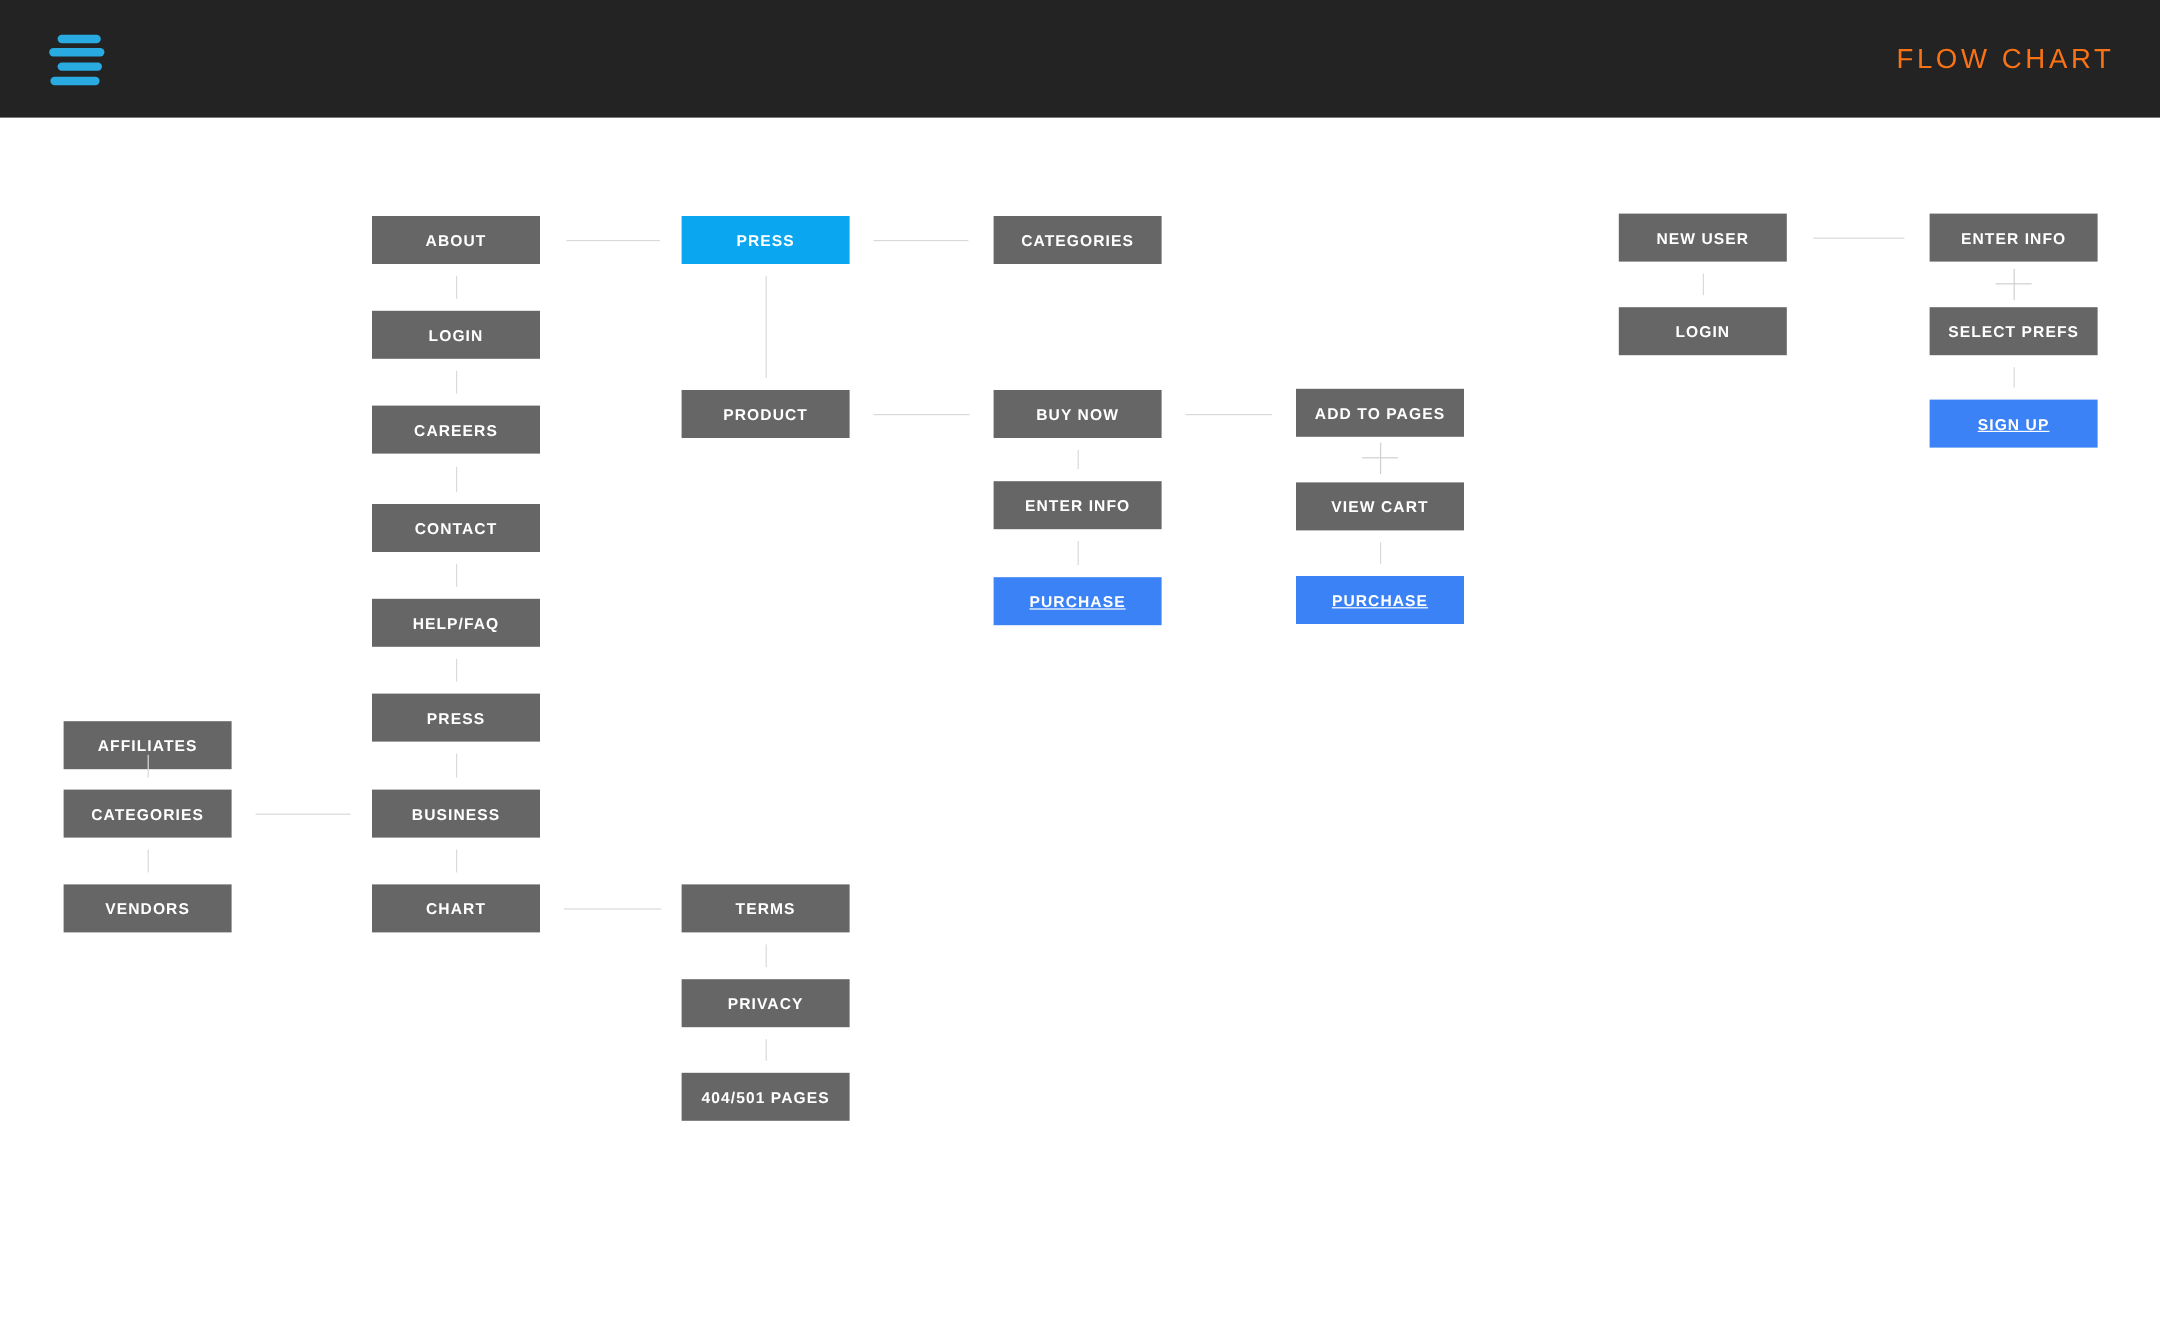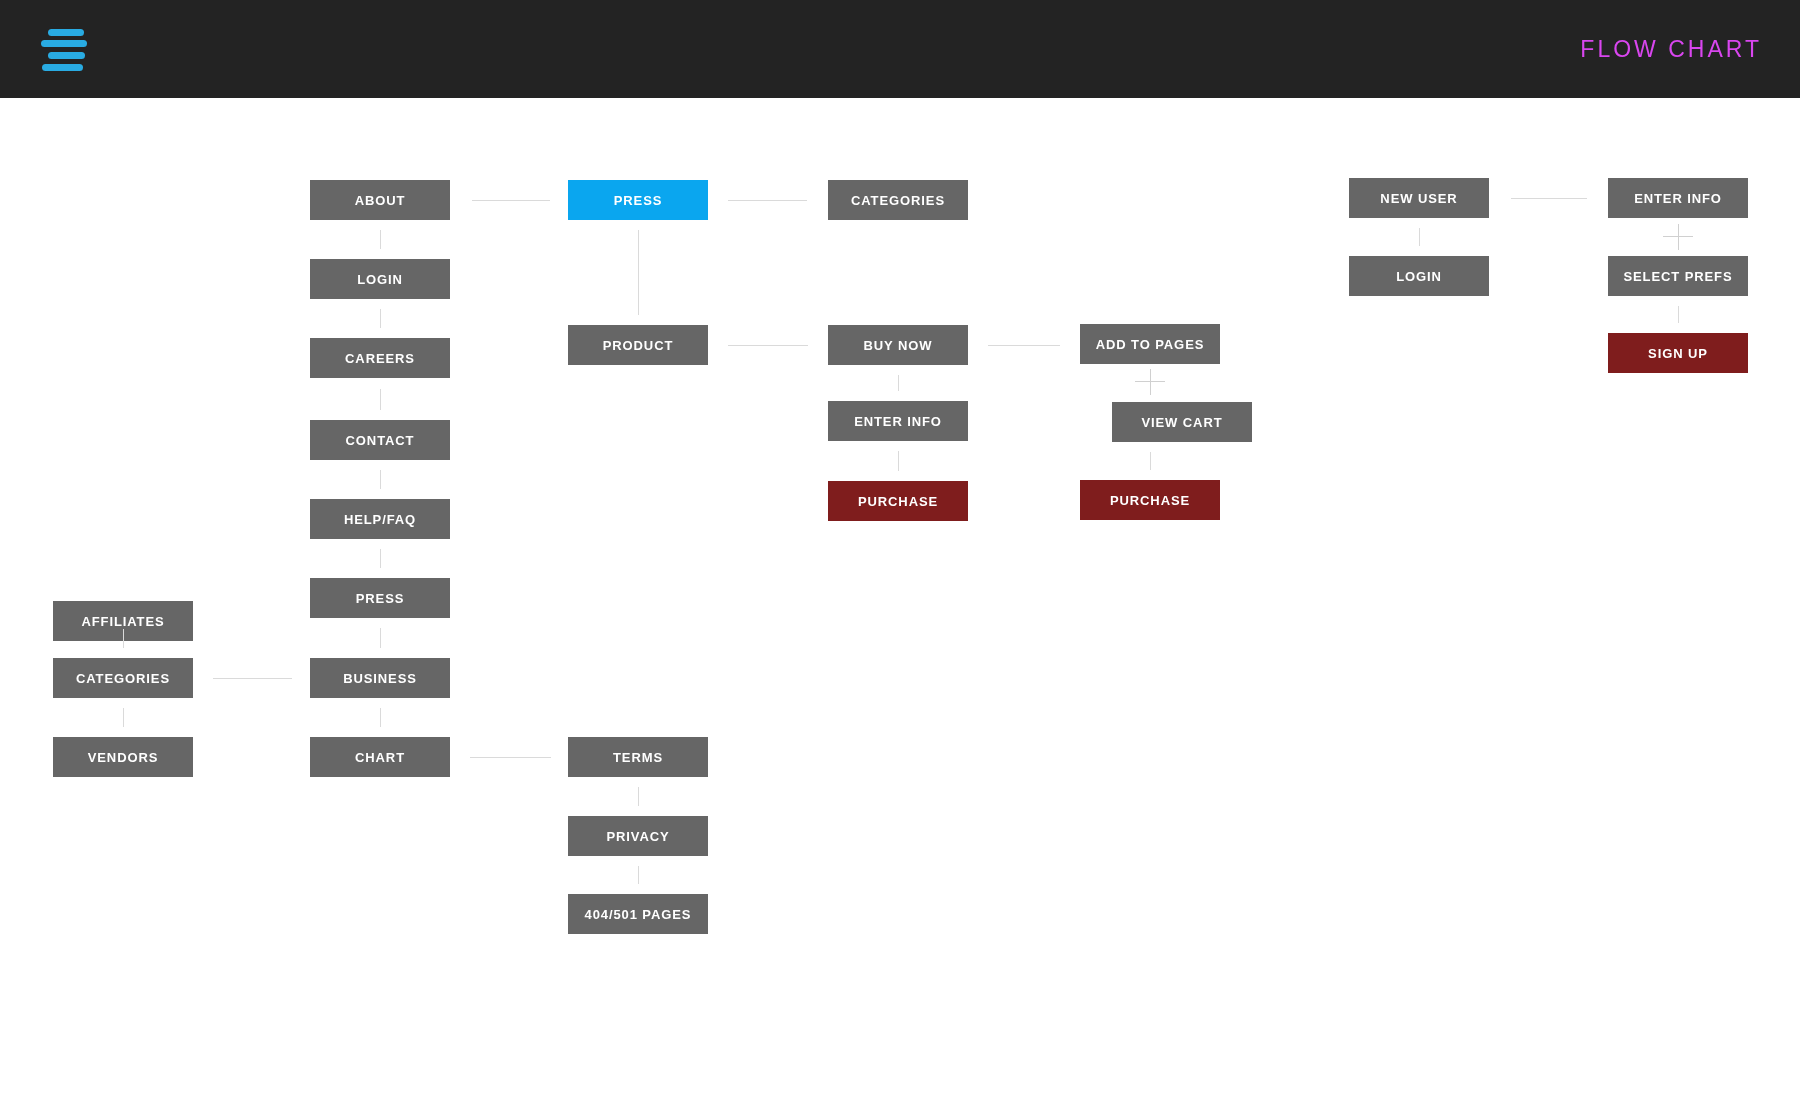--- a/index.html
+++ b/index.html
@@ -18,30 +18,30 @@
   .logo .b1{left:7px;top:0;width:36px;}
   .logo .b2{left:0;top:11px;width:46px;}
   .logo .b3{left:7px;top:23px;width:37px;}
   .logo .b4{left:1px;top:35px;width:41px;}
   .brand{
     position:absolute;left:112px;top:0;height:98px;line-height:98px;
     color:#ffffff;font-size:38px;font-weight:300;letter-spacing:0.5px;
   }
   .page-title{
     position:absolute;right:38px;top:0;height:98px;line-height:98px;
-    color:#d946ef;font-size:23px;font-weight:400;letter-spacing:3px;
+    color:#f97316;font-size:23px;font-weight:400;letter-spacing:3px;
   }
   
   .node{
     position:absolute;width:140px;height:40px;background:#666666;
     color:#ffffff;display:flex;align-items:center;justify-content:center;
     font-size:13px;font-weight:bold;letter-spacing:0.9px;white-space:nowrap;
   }
   .node.blue{background:#0AA6EF;}
-  .node.green{background:#7f1d1d;}
+  .node.green{background:#3b82f6;text-decoration:underline;}
   .hline{position:absolute;height:1px;background:#DADADA;}
   .vline{position:absolute;width:1px;background:#DADADA;}
   .plus{position:absolute;width:30px;height:26px;}
   .plus::before{content:"";position:absolute;left:0;right:0;top:12px;height:1px;background:#D0D0D0;}
   .plus::after{content:"";position:absolute;top:0;bottom:0;left:15px;width:1px;background:#D0D0D0;}
 </style>
 </head>
 <body>
 
 <div class="header">
@@ -114,21 +114,21 @@
 <div class="node" style="left:828px;top:401px">
     <span>ENTER INFO</span>
   </div>
 <div class="node green" style="left:828px;top:481px">
     <span>PURCHASE</span>
   </div>
 
 <div class="node" style="left:1080px;top:324px">
     <span>ADD TO PAGES</span>
   </div>
-<div class="node" style="left:1112px;top:402px">
+<div class="node" style="left:1080px;top:402px">
     <span>VIEW CART</span>
   </div>
 <div class="node green" style="left:1080px;top:480px">
     <span>PURCHASE</span>
   </div>
 
 <div class="node" style="left:1349px;top:178px">
     <span>NEW USER</span>
   </div>
 <div class="node" style="left:1349px;top:256px">

